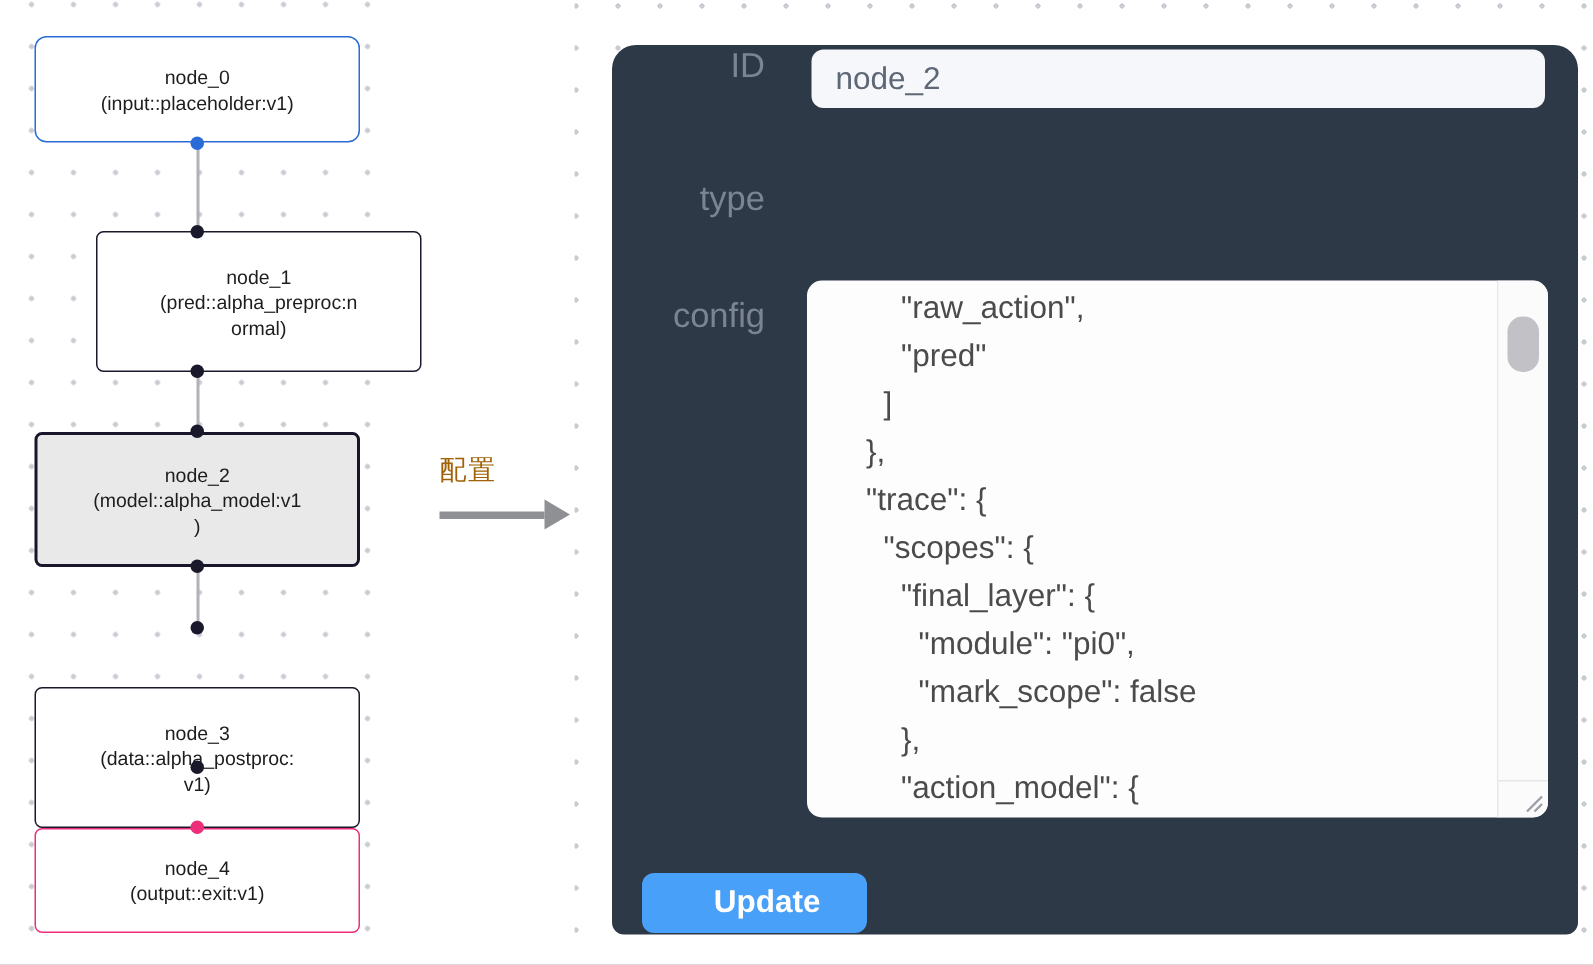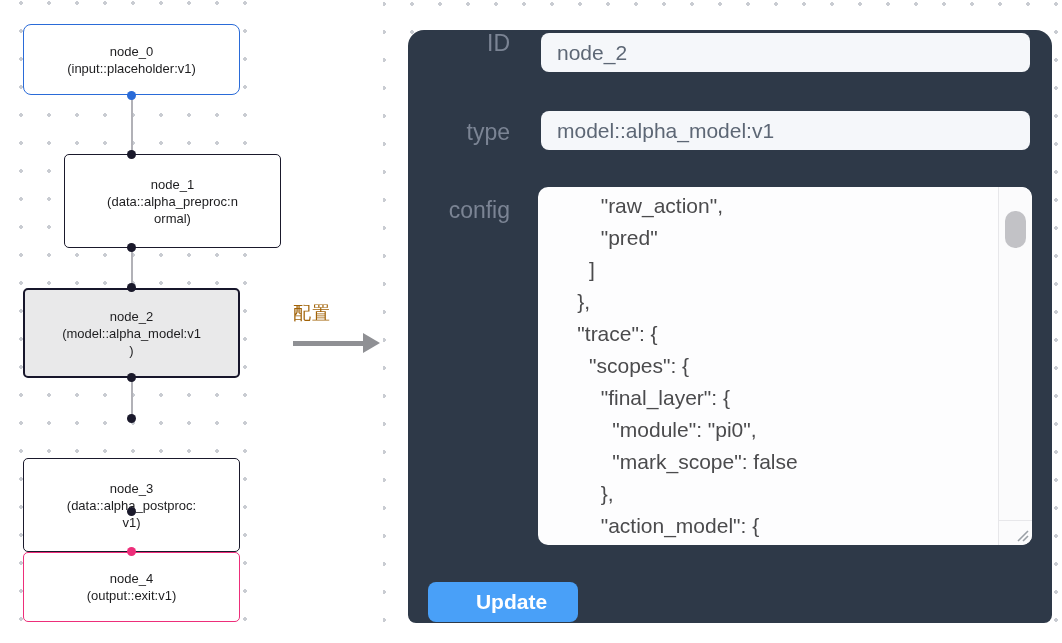--- a/index.html
+++ b/index.html
@@ -125,21 +125,21 @@
   <div class="edge e1" style="background: rgb(177, 177, 183);"></div>
   <div class="edge e2" style="background: rgb(177, 177, 183);"></div>
   <div class="edge e3" style="background: rgb(177, 177, 183);"></div>
 
   <div class="node n0" style="border-color: rgb(42, 107, 216); background: rgb(255, 255, 255);">
     <div class="nl">node_0</div>
     <div class="nl">(input::placeholder:v1)</div>
   </div>
   <div class="node n1" style="border-color: rgb(26, 25, 43); background: rgb(255, 255, 255); margin-left: 41px;">
     <div class="nl">node_1</div>
-    <div class="nl">(data::alpha_preproc:n</div>
+    <div class="nl">(pred::alpha_preproc:n</div>
     <div class="nl">ormal)</div>
   </div>
   <div class="node n2" style="border-color: rgb(23, 22, 43); background: rgb(233, 233, 234);">
     <div class="nl">node_2</div>
     <div class="nl">(model::alpha_model:v1</div>
     <div class="nl">)</div>
   </div>
   <div class="node n3" style="border-color: rgb(26, 25, 43); background: rgb(255, 255, 255); margin-top: 40px;">
     <div class="nl">node_3</div>
     <div class="nl">(data::alpha_postproc:</div>
@@ -163,21 +163,20 @@
   <div id="arrow-shaft" style="background: rgb(143, 144, 148);"></div>
   <div id="arrow-head" style="border-left-color: rgb(143, 144, 148);"></div>
 
   <div id="right-canvas" class="dots"></div>
 
   <div id="panel" style="background: rgb(46, 57, 72);">
     <div class="field-label lbl-id">ID</div>
     <input class="field-input inp-id" type="text" value="node_2" style="">
 
     <div class="field-label lbl-type">type</div>
-    <input class="field-input inp-type" type="text" value="model::alpha_model:v1" style="">
 
     <div class="field-label lbl-config">config</div>
 
     <div id="config-box">
       <div id="config-lines">
         <div class="cl">        "raw_action",</div>
         <div class="cl">        "pred"</div>
         <div class="cl">      ]</div>
         <div class="cl">    },</div>
         <div class="cl">    "trace": {</div>

